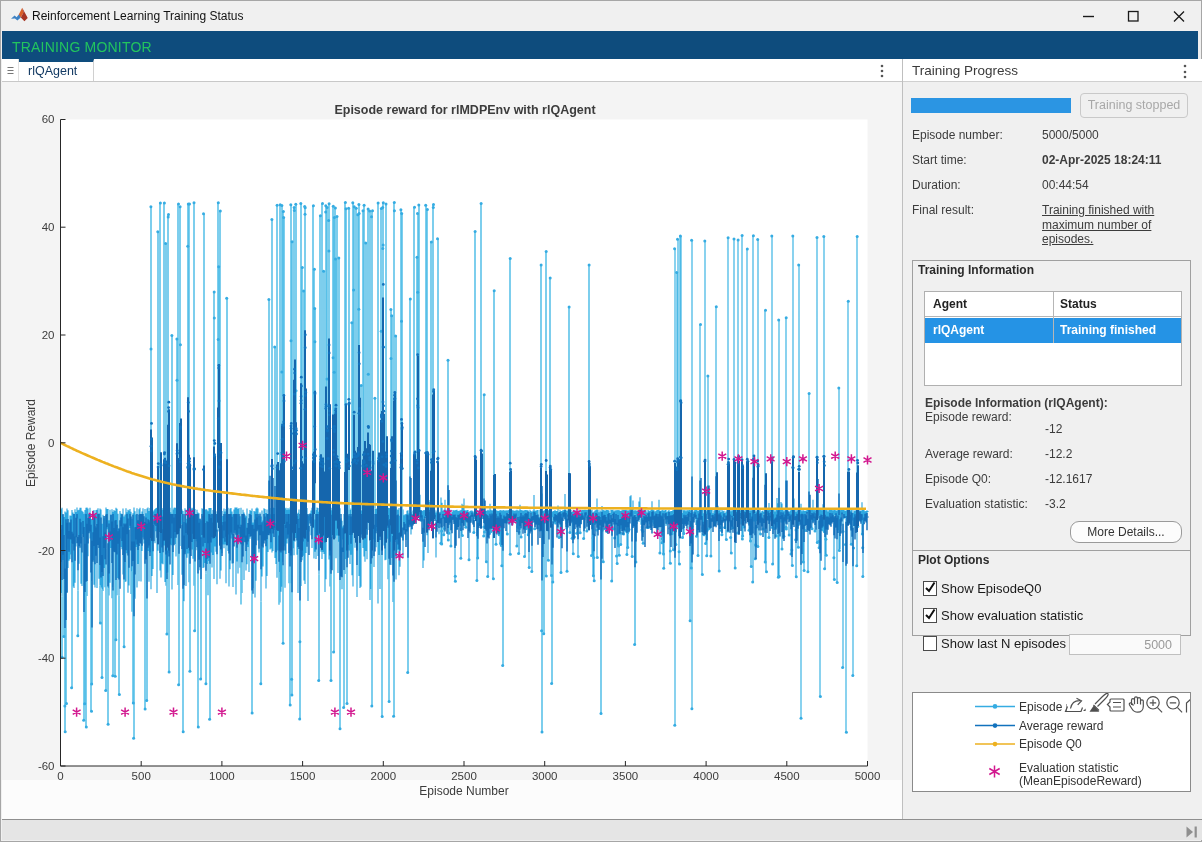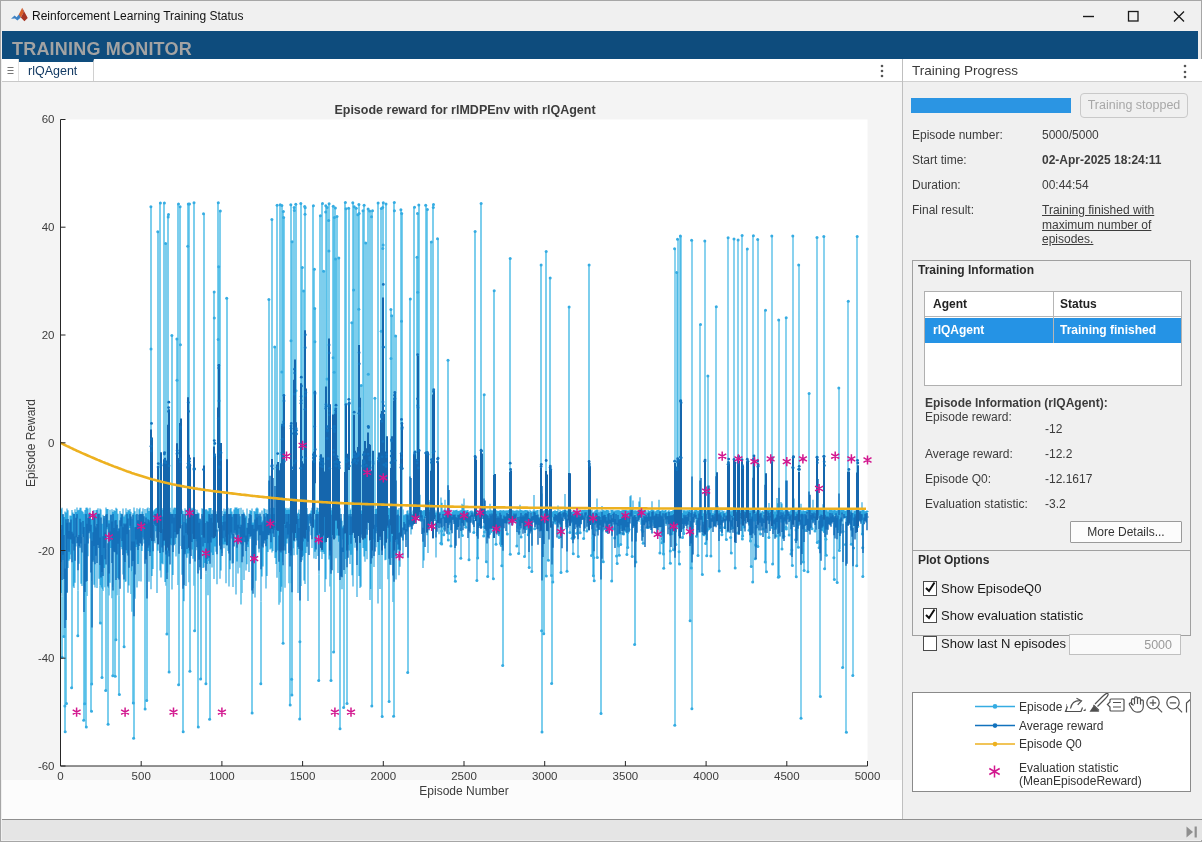--- a/index.html
+++ b/index.html
@@ -4,21 +4,21 @@
 <style>
 * { margin:0; padding:0; box-sizing:border-box; }
 html,body { width:1202px; height:842px; font-family:"Liberation Sans", sans-serif; background:#f0f0f0; overflow:hidden; }
 #win { position:absolute; left:0; top:0; width:1202px; height:842px; background:#f0f0f0; border:1px solid #a6a6a6; }
 
 #titlebar { position:absolute; left:0; top:0; width:1200px; height:30px; background:#f0f0f0; }
 #titletext { position:absolute; left:31px; top:8px; font-size:12px; color:#111; }
 .winbtn { position:absolute; top:0; width:45px; height:30px; }
 
 #toolstrip { position:absolute; left:1px; top:30px; width:1196px; height:28px; background:#0e4c7d; }
-#toolstrip span { position:absolute; left:10px; top:8px; font-size:18px; font-weight:700; color:#a3a3a3; letter-spacing:.2px; }
+#toolstrip span { position:absolute; left:10px; top:8px; font-size:14px; font-weight:400; color:#22c55e; letter-spacing:.2px; }
 
 #tabrow { position:absolute; left:1px; top:58px; width:1200px; height:23px; background:#fff; border-bottom:1px solid #c8c8c8; }
 #tabhandle { position:absolute; left:0; top:0; width:17px; height:22px; background:#fff; border-right:1px solid #e0e0e0; }
 #tab1 { position:absolute; left:17px; top:0; width:75px; height:22px; background:#fff; border-top:3px solid #0e4c7d; border-right:1px solid #d0d0d0; color:#133a63; font-size:12.5px; text-align:left; padding-left:9px; line-height:18px; }
 #tabdots { position:absolute; left:875px; top:3px; width:12px; height:20px; color:#555; font-size:13px; letter-spacing:0; }
 
 #figure { position:absolute; left:1px; top:81px; width:900px; height:737px; background:#f4f4f4; }
 #divider { position:absolute; left:901px; top:58px; width:1px; height:760px; background:#bfbfbf; }
 
 #rpanel { position:absolute; left:902px; top:58px; width:299px; height:760px; background:#f0f0f0; }
@@ -31,21 +31,21 @@
 #stopbtn { position:absolute; left:177px; top:34px; width:108px; height:25px; border:1px solid #c9c9c9; border-radius:4px; color:#a8a8a8; font-size:12.5px; text-align:center; line-height:23px; }
 .groupbox { position:absolute; left:9px; width:279px; border:1px solid #a0a0a0; background:#f0f0f0; }
 .gbtitle { position:absolute; left:5px; top:2px; font-size:12px; font-weight:bold; color:#2b2b2b; }
 
 #tbl { position:absolute; left:11px; top:30px; width:258px; height:95px; background:#fff; border:1px solid #b0b0b0; font-size:12px; }
 #tblhead { position:absolute; left:0; top:0; width:256px; height:25px; border-bottom:1px solid #b6b6b6; font-weight:bold; color:#222; }
 #tblrow1 { position:absolute; left:0; top:26px; width:256px; height:25px; background:#2593e5; color:#fff; font-weight:bold; }
 .cell1 { position:absolute; left:8px; top:5px; }
 .cell2 { position:absolute; left:135px; top:5px; }
 #tblvline { position:absolute; left:128px; top:0; width:1px; height:51px; background:#b6b6b6; }
-.btn { position:absolute; border:1px solid #9a9a9a; border-radius:1px; background:#fcfcfc; color:#333; font-size:12px; text-align:center; }
+.btn { position:absolute; border:1px solid #9a9a9a; border-radius:9px; background:#fcfcfc; color:#333; font-size:12px; text-align:center; }
 
 .cb { position:absolute; width:14.5px; height:14.5px; background:#fff; border:1.5px solid #4a4a4a; }
 .cbk { position:absolute; width:14px; height:14px; }
 
 #legend { position:absolute; left:9px; top:633px; width:279px; height:100px; background:#fff; border:1px solid #8a8a8a; }
 #nbox { position:absolute; left:156px; top:83px; width:112px; height:21px; background:#fafafa; border:1px solid #c0c0c0; color:#9a9a9a; font-size:12.5px; text-align:right; line-height:21px; padding-right:8px; }
 
 #bstrip { position:absolute; left:1px; top:818px; width:1200px; height:21px; background:#e5e5e5; border-top:1px solid #8f8f8f; }
 </style>
 </head>

